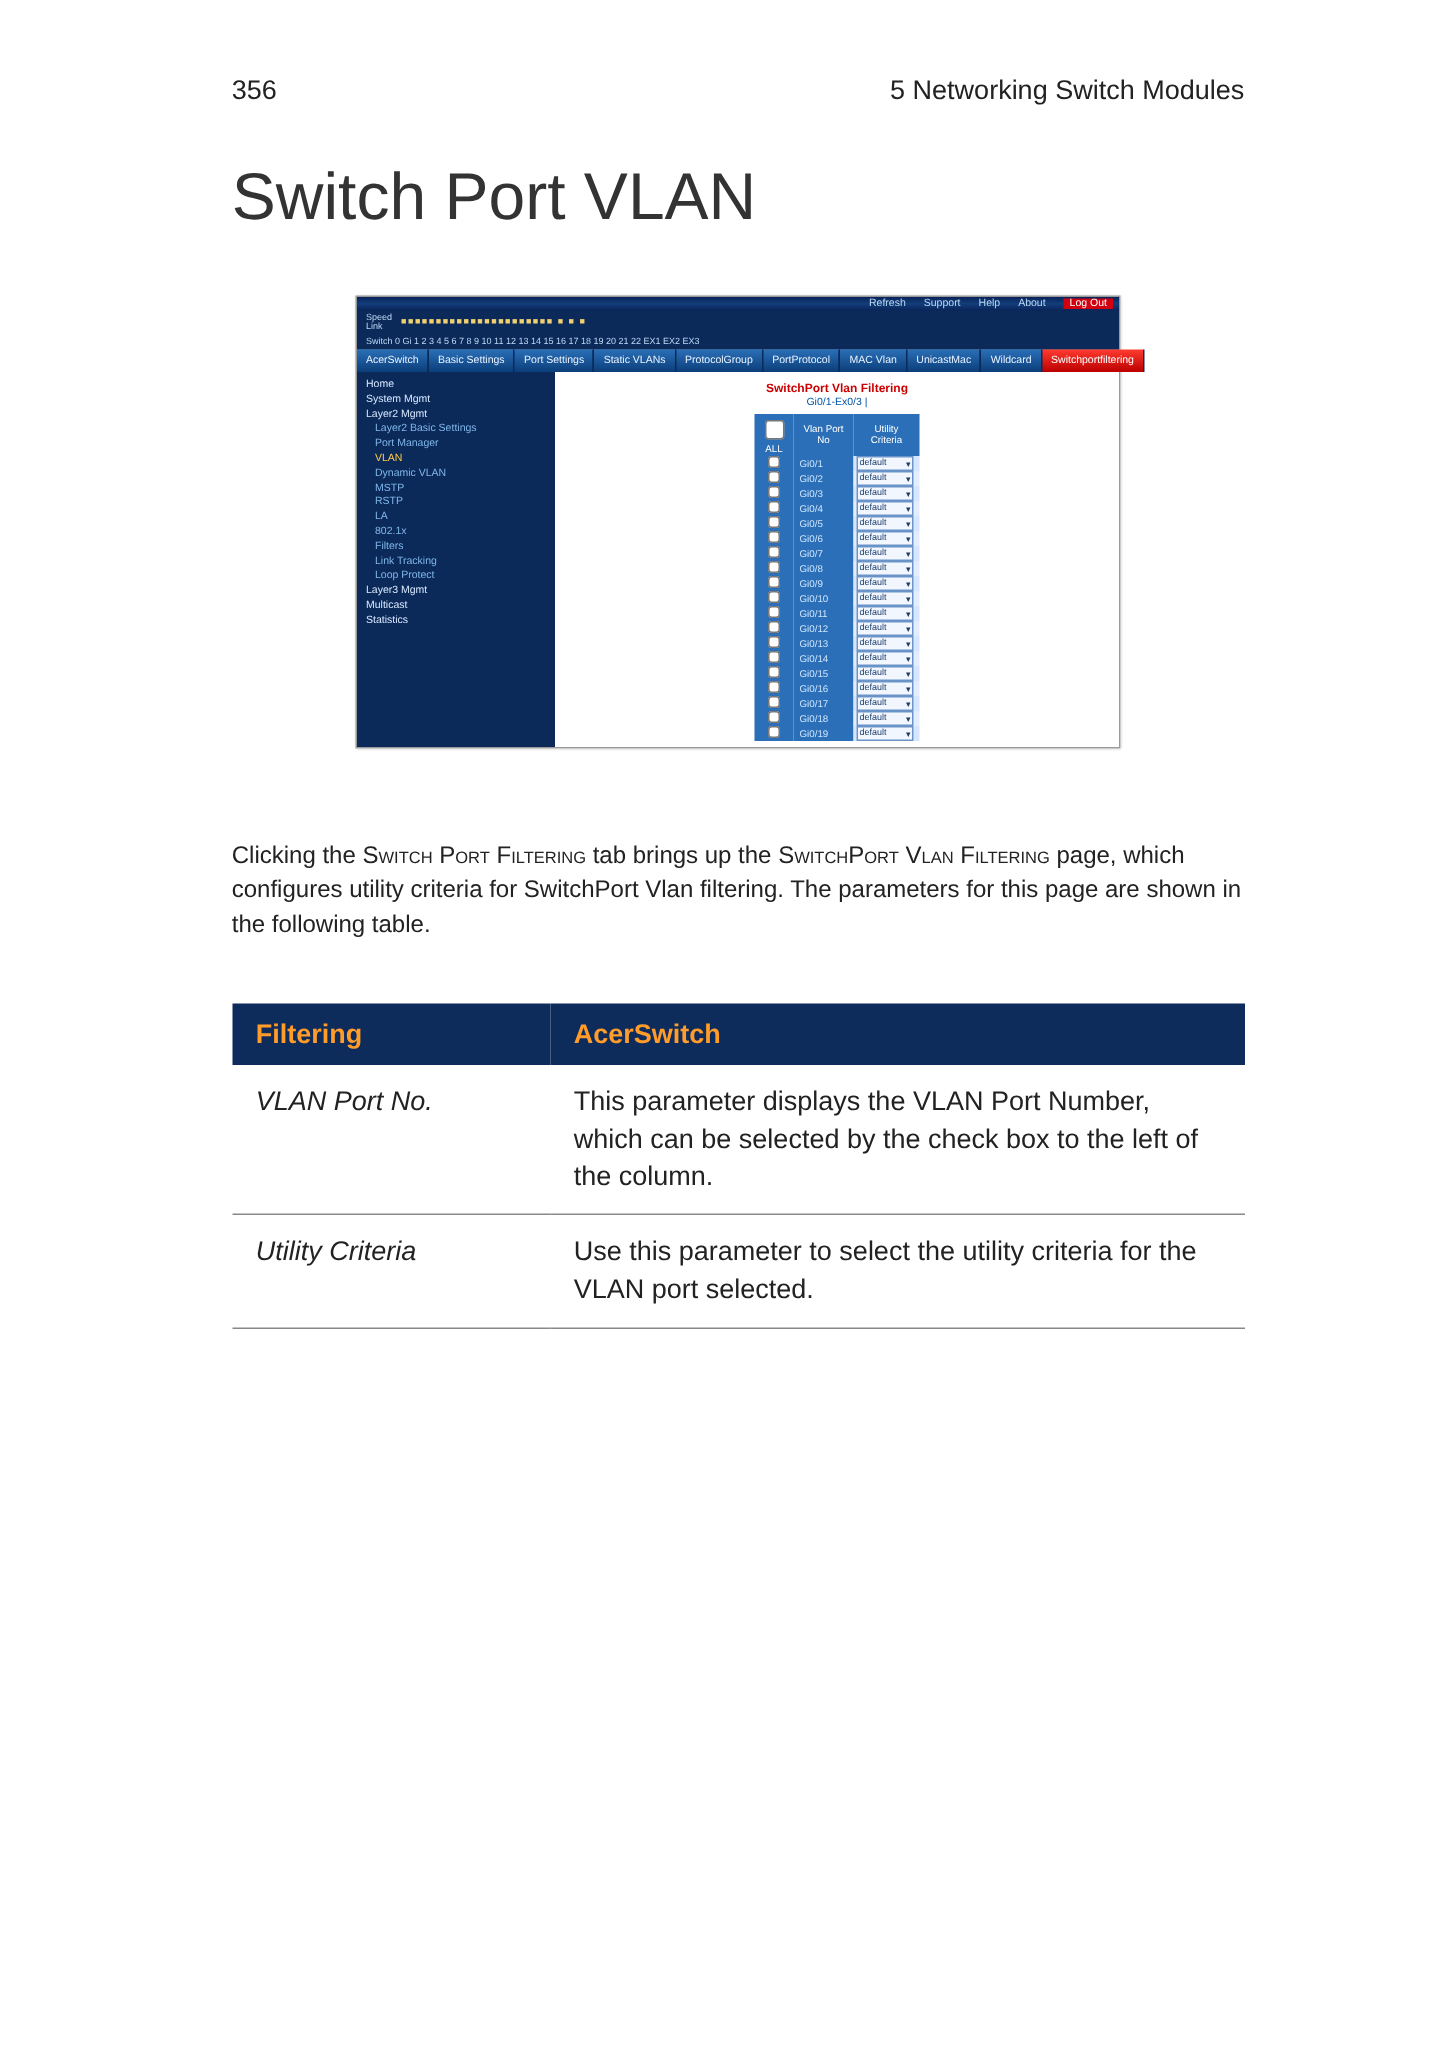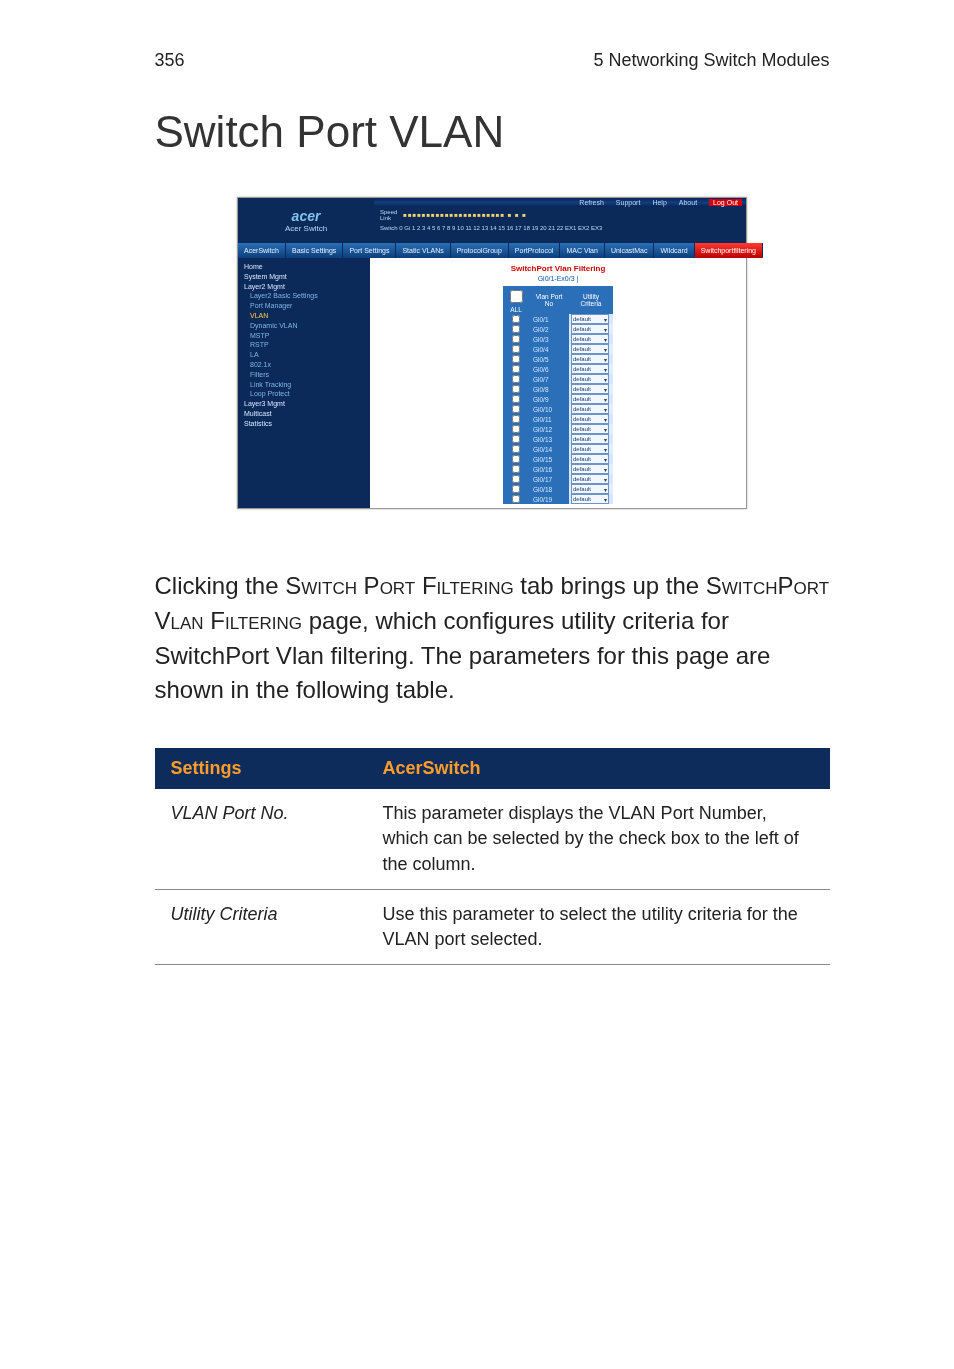--- a/index.html
+++ b/index.html
@@ -198,21 +198,21 @@
     font-size: 6px;
     color: #20406a;
     justify-content: space-between;
     padding: 0 1px;
     box-sizing: border-box;
   }
   .scr-table .c3 .sel::after { content: "▾"; color: #20406a; font-size: 6px; }
   .scr-table tr:nth-child(even) .c3 { background:#e3edff; }
 
   .body-text {
-    font-size: 24px;
+    font-size: 16px;
     line-height: 1.45;
     color: #222;
     margin-bottom: 40px;
   }
   .caps { font-variant: small-caps; }
 
   table.param {
     width: 100%;
     border-collapse: collapse;
     font-size: 18px;
@@ -242,24 +242,20 @@
   <div class="header-row">
     <span>356</span>
     <span>5 Networking Switch Modules</span>
   </div>
 
   <div class="title">Switch Port VLAN</div>
 
   <div class="screenshot-wrap">
     <div class="scr">
       <div class="scr-top">
-        <div class="scr-logo">
-          <div class="brand">acer</div>
-          <div class="prod">Acer Switch</div>
-        </div>
         <div class="scr-toparea">
           <div class="scr-links">
             <span>Refresh</span>
             <span>Support</span>
             <span>Help</span>
             <span>About</span>
             <span class="lo">Log Out</span>
           </div>
           <div class="scr-portbar">
             <div>
@@ -419,21 +415,21 @@
     </div>
   </div>
 
   <p class="body-text">
     <span>Clicking the S</span><span class="caps">witch</span><span> P</span><span class="caps">ort</span><span> F</span><span class="caps">iltering</span><span> tab brings up the S</span><span class="caps">witch</span><span>P</span><span class="caps">ort</span><span> V</span><span class="caps">lan</span><span> F</span><span class="caps">iltering</span><span> page, which configures utility criteria for SwitchPort Vlan filtering. The parameters for this page are shown in the following table.</span>
   </p>
 
   <table class="param">
     <thead>
       <tr>
-        <th>Settings</th>
+        <th>Filtering</th>
         <th>AcerSwitch</th>
       </tr>
     </thead>
     <tbody>
       <tr>
         <td class="pn">VLAN Port No.</td>
         <td>This parameter displays the VLAN Port Number, which can be selected by the check box to the left of the column.</td>
       </tr>
       <tr>
         <td class="pn">Utility Criteria</td>

